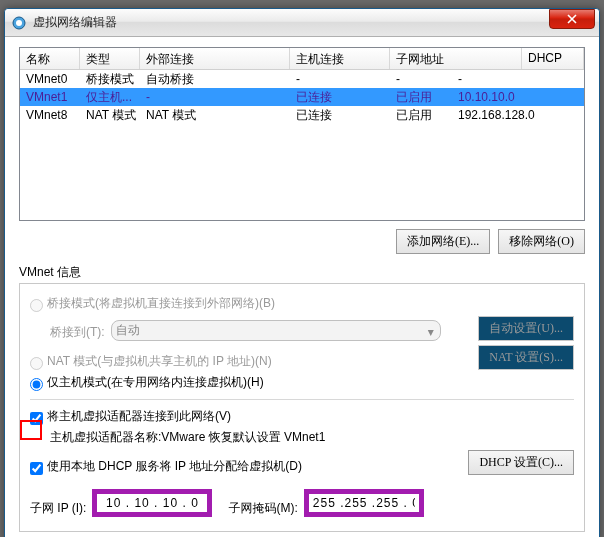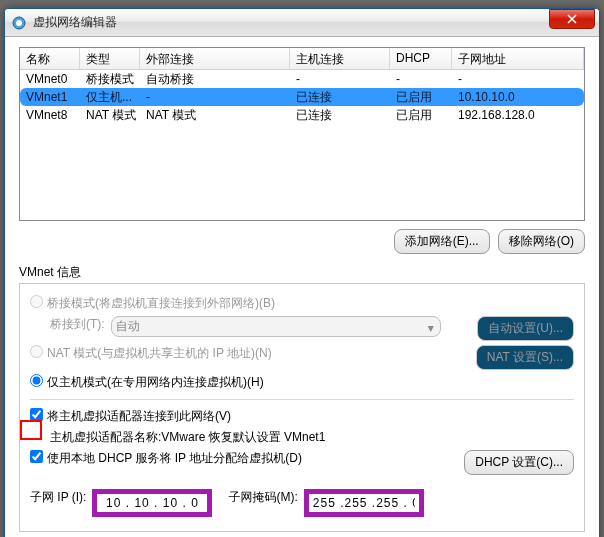--- a/index.html
+++ b/index.html
@@ -19,33 +19,33 @@
 .table-head { display: flex; background: linear-gradient(to bottom, #fff, #f0f0f0); border-bottom: 1px solid #d0d0d0; height: 22px; }
 .th { padding: 3px 6px; border-right: 1px solid #d8d8d8; white-space: nowrap; overflow: hidden; }
 .col-name { width: 60px; }
 .col-type { width: 60px; }
 .col-ext { width: 150px; }
 .col-host { width: 100px; }
 .col-dhcp { width: 62px; }
 .col-subnet { flex: 1; }
 
 .table-body .row { display: flex; height: 18px; align-items: center; }
-.table-body .row.selected { background: #3399ff; color: #0f172a; border-radius: 6px; }
+.table-body .row.selected { background: #3399ff; color: #4c1d95; }
 .td { padding: 1px 6px; white-space: nowrap; overflow: hidden; }
 
 .btn-row { display: flex; justify-content: flex-end; gap: 8px; margin-top: 8px; }
-.btn { background: linear-gradient(to bottom, #f6f6f6, #e4e4e4); border: 1px solid #9a9a9a; border-radius: 8px; padding: 3px 10px; min-width: 80px; text-align: center; cursor: pointer; }
+.btn { background: linear-gradient(to bottom, #f6f6f6, #e4e4e4); border: 1px solid #9a9a9a; border-radius: 0; padding: 3px 10px; min-width: 80px; text-align: center; cursor: pointer; font-family: Liberation Serif, serif; }
 .btn.disabled { color: #9a9a9a; border-color: #c8c8c8; background: #0c4a6e; cursor: default; }
 .btn.default { border: 1px solid #3c7fb1; box-shadow: 0 0 0 1px #8cc6e6 inset; }
 
 .section-label { margin: 10px 0 2px 0; }
 .groupbox { border: 1px solid #c8c8c8; border-top: none; position: relative; padding: 8px 10px 10px 10px; }
 .groupbox::before { content: ""; position: absolute; left: 0; right: 0; top: 0; border-top: 1px solid #c8c8c8; }
 
-.form-row { display: flex; align-items: flex-start; margin: 4px 0; }
+.form-row { display: flex; align-items: flex-end; margin: 4px 0; }
 .disabled-text { color: #9a9a9a; }
 .indent { margin-left: 20px; }
 .spacer { flex: 1; }
 
 .combo { border: 1px solid #c0c0c0; background: #f3f3f3; color: #888; height: 21px; display: flex; align-items: center; padding: 0 4px; width: 330px; border-radius: 8px; position: relative; }
 .combo .chev { position: absolute; right: 6px; top: 4px; color: #888; }
 
 .hr { border: none; border-top: 1px solid #d8d8d8; margin: 8px 0; }
 
 .highlight-box { position: absolute; border: 2px solid #ff0000; width: 22px; height: 20px; left: 20px; top: 420px; pointer-events: none; }
@@ -77,22 +77,22 @@
     </div>
   </div>
 
   <div class="content">
     <div class="table-wrap">
       <div class="table-head">
         <div class="th col-name">名称</div>
         <div class="th col-type">类型</div>
         <div class="th col-ext">外部连接</div>
         <div class="th col-host">主机连接</div>
+        <div class="th col-subnet">子网地址</div>
         <div class="th col-dhcp">DHCP</div>
-        <div class="th col-subnet">子网地址</div>
       </div>
       <div class="table-body" id="table-body">
           <div class="row">
             <div class="td col-name">VMnet0</div>
             <div class="td col-type">桥接模式</div>
             <div class="td col-ext">自动桥接</div>
             <div class="td col-host">-</div>
             <div class="td col-dhcp">-</div>
             <div class="td col-subnet">-</div>
           </div>

